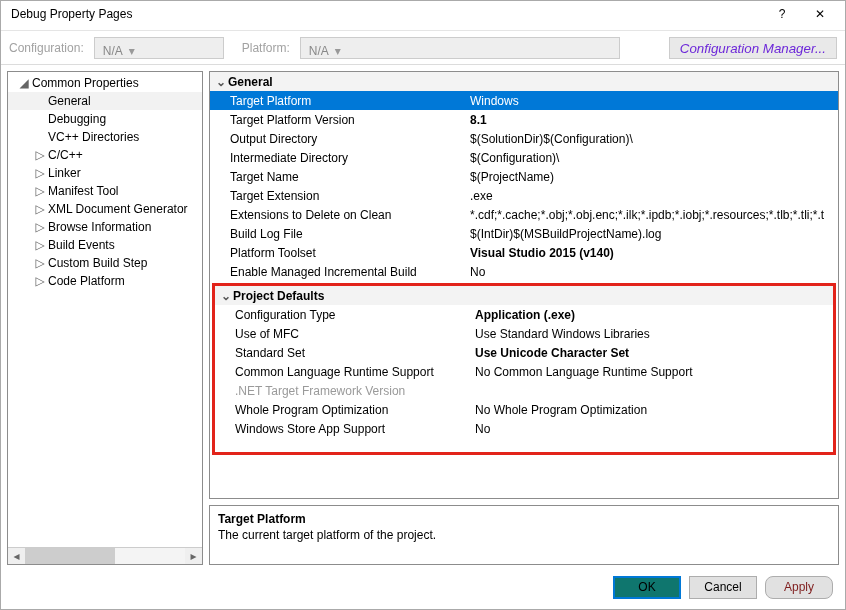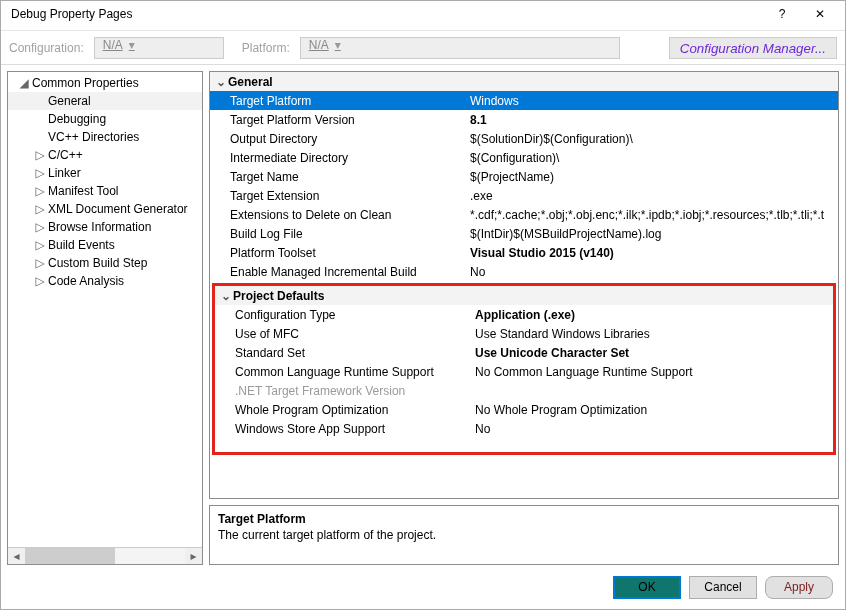--- a/index.html
+++ b/index.html
@@ -3,21 +3,21 @@
 <meta charset="utf-8">
 <style>
   * { box-sizing: border-box; margin: 0; padding: 0; }
   html, body { font-family: "Segoe UI", Tahoma, sans-serif; font-size: 12px; color: #000; background: #fff; }
   .window { width: 846px; height: 610px; border: 1px solid #aaa; display: flex; flex-direction: column; background: #fff; position: relative; }
   .titlebar { height: 30px; display: flex; align-items: center; padding: 0 6px 4px 10px; border-bottom: 1px solid #e5e5e5; }
   .titlebar .title { flex: 1; font-size: 12px; }
   .titlebar .tb-btn { width: 38px; height: 28px; display: flex; align-items: center; justify-content: center; cursor: pointer; }
   .cfg-row { height: 34px; display: flex; align-items: center; gap: 6px; padding: 0 8px; border-bottom: 1px solid #dcdcdc; }
   .cfg-row .lbl { color: #a2a2a2; padding-right: 4px; }
-  .cfg-row .combo { display: inline-flex; align-items: flex-start; background: #eee; border: 1px solid #ccc; height: 22px; color: #888; padding: 0 6px 0 8px; position: relative; text-decoration: underline; }
+  .cfg-row .combo { display: inline-flex; align-items: flex-end; background: #eee; border: 1px solid #ccc; height: 22px; color: #888; padding: 0 6px 0 8px; position: relative; }
   .cfg-row .combo .chev { margin-left: 6px; color: #999; }
   .cfg-row .combo.plat .chev { color: #999; }
   .cfg-row .combo.cfg { width: 130px; }
   .cfg-row .combo.plat { width: 320px; }
   .cfg-row .spacer { flex: 1; }
   .cfg-row .cfgmgr { background: #e9e9e9; border: 1px solid #ccc; color: #6d28d9; padding: 3px 10px; height: 22px; cursor: default; font-style: italic; }
   .body { flex: 1; display: flex; gap: 6px; padding: 6px 6px 0 6px; min-height: 0; }
   .tree-pane { width: 196px; border: 1px solid #8c8c8c; display: flex; flex-direction: column; background: #fff; }
   .tree { flex: 1; overflow: hidden; padding: 2px 0; }
   .tree-item { display: flex; align-items: center; height: 18px; padding-left: 6px; cursor: default; white-space: nowrap; }
@@ -119,21 +119,21 @@
         <div class="tree-item lvl1 has-exp">
           <span class="tree-exp">▷</span>
           <span>Build Events</span>
         </div>
         <div class="tree-item lvl1 has-exp">
           <span class="tree-exp">▷</span>
           <span>Custom Build Step</span>
         </div>
         <div class="tree-item lvl1 has-exp">
           <span class="tree-exp">▷</span>
-          <span>Code Analysis</span>
+          <span>Code Platform</span>
         </div>
       </div>
       <div class="tree-scroll">
         <div class="arrow">◂</div>
         <div class="thumb"></div>
         <div class="track"></div>
         <div class="arrow">▸</div>
       </div>
     </div>
 

